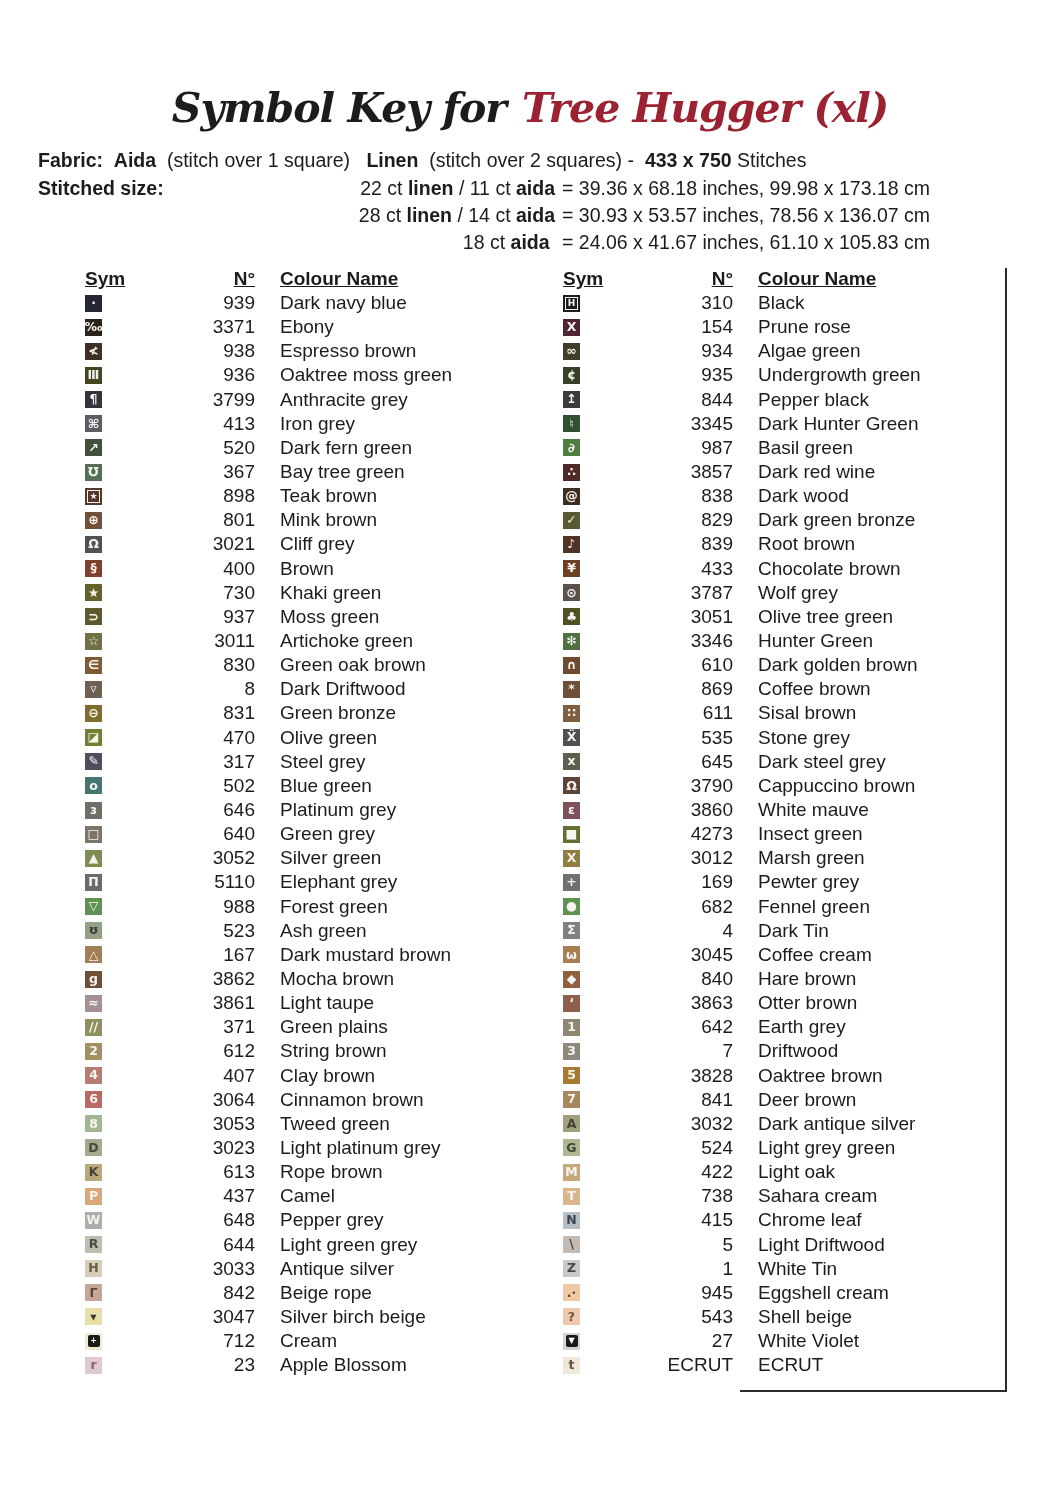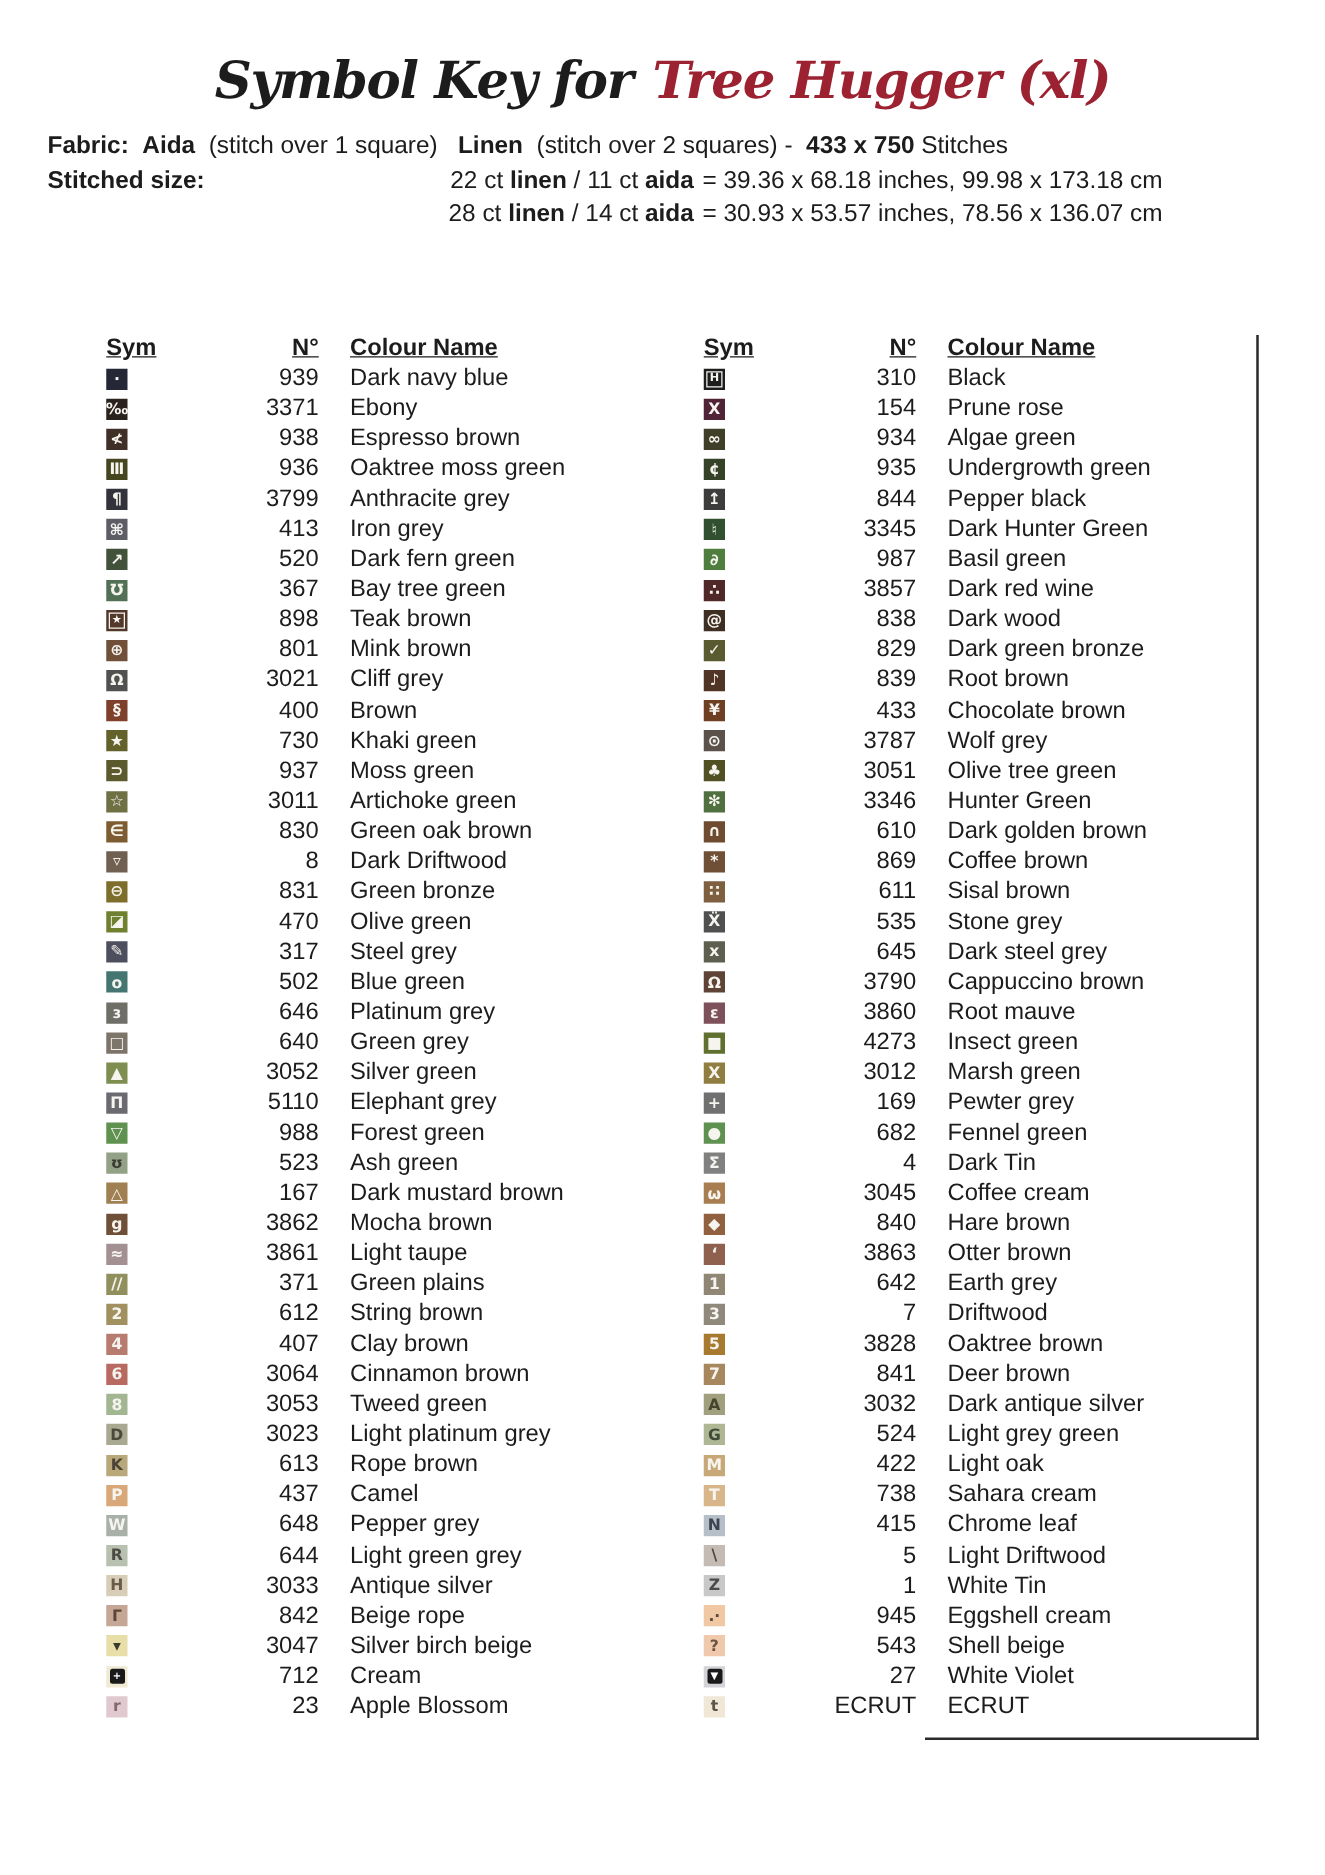--- a/index.html
+++ b/index.html
@@ -3,21 +3,21 @@
 <meta charset="utf-8">
 <style>
   html,body{margin:0;padding:0;}
   body{
     width:1060px;height:1500px;background:#ffffff;position:relative;
     font-family:"Liberation Sans", sans-serif;color:#1c1c1c;
     -webkit-font-smoothing:antialiased;box-sizing:border-box;overflow:hidden;
   }
   *{box-sizing:border-box;}
   .title{
-    padding-top:42px;text-align:center;
+    padding-top:86px;text-align:center;
     font-family:"DejaVu Serif", serif;font-style:italic;font-weight:bold;
     font-size:41px;line-height:1.1;letter-spacing:-1px;white-space:nowrap;
   }
   .title .t-name{margin-left:16px;}
   .fabric-block{margin:16px 0 0 38px;font-size:19.5px;line-height:27px;}
   .fabric-line{white-space:pre-wrap;}
   .stitched{position:relative;margin-top:1px;}
   .stitched-label{position:absolute;left:0;top:0;font-weight:bold;}
   .size-lines{}
   .size-line{display:flex;line-height:27px;}
@@ -63,20 +63,24 @@
     <span class="stitched-label">Stitched size:</span>
     <div class="size-lines">
         <div class="size-line">
           <span class="sl-left"><span>22 ct </span><span style="font-weight: bold;">linen</span><span> / 11 ct </span><span style="font-weight: bold;">aida</span></span>
           <span class="sl-right">= 39.36 x 68.18 inches, 99.98 x 173.18 cm</span>
         </div>
         <div class="size-line">
           <span class="sl-left"><span>28 ct </span><span style="font-weight: bold;">linen</span><span> / 14 ct </span><span style="font-weight: bold;">aida</span></span>
           <span class="sl-right">= 30.93 x 53.57 inches, 78.56 x 136.07 cm</span>
         </div>
+        <div class="size-line">
+          <span class="sl-left"><span>18 ct </span><span style="font-weight: bold;">aida</span><span> </span></span>
+          <span class="sl-right">= 24.06 x 41.67 inches, 61.10 x 105.83 cm</span>
+        </div>
       </div>
   </div>
 </div>
 
 <div class="key-table left">
   <div class="khdr">
     <span class="h-sym">Sym</span>
     <span class="h-num">N°</span>
     <span class="h-name">Colour Name</span>
   </div>
@@ -557,21 +561,21 @@
           <span class="swatch" style="background: rgb(95, 67, 54); color: rgb(246, 244, 239);">Ω</span>
         </span>
         <span class="num-cell">3790</span>
         <span class="name-cell">Cappuccino brown</span>
       </div>
       <div class="krow">
         <span class="sym-cell">
           <span class="swatch" style="background: rgb(126, 80, 90); color: rgb(246, 244, 239);">ε</span>
         </span>
         <span class="num-cell">3860</span>
-        <span class="name-cell">Root mauve</span>
+        <span class="name-cell">White mauve</span>
       </div>
       <div class="krow">
         <span class="sym-cell">
           <span class="swatch" style="background: rgb(95, 112, 47); color: rgb(246, 244, 239);">■</span>
         </span>
         <span class="num-cell">4273</span>
         <span class="name-cell">Insect green</span>
       </div>
       <div class="krow">
         <span class="sym-cell">

